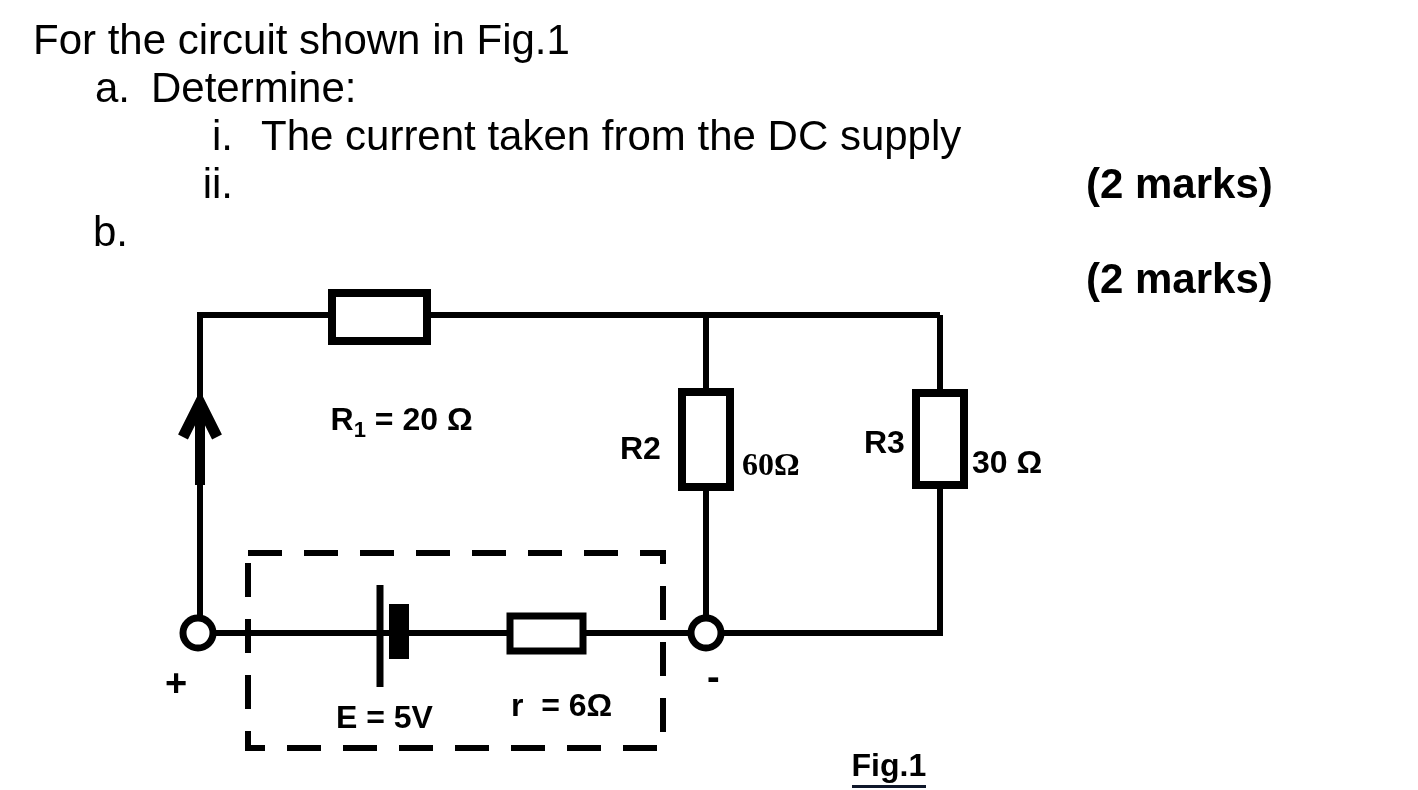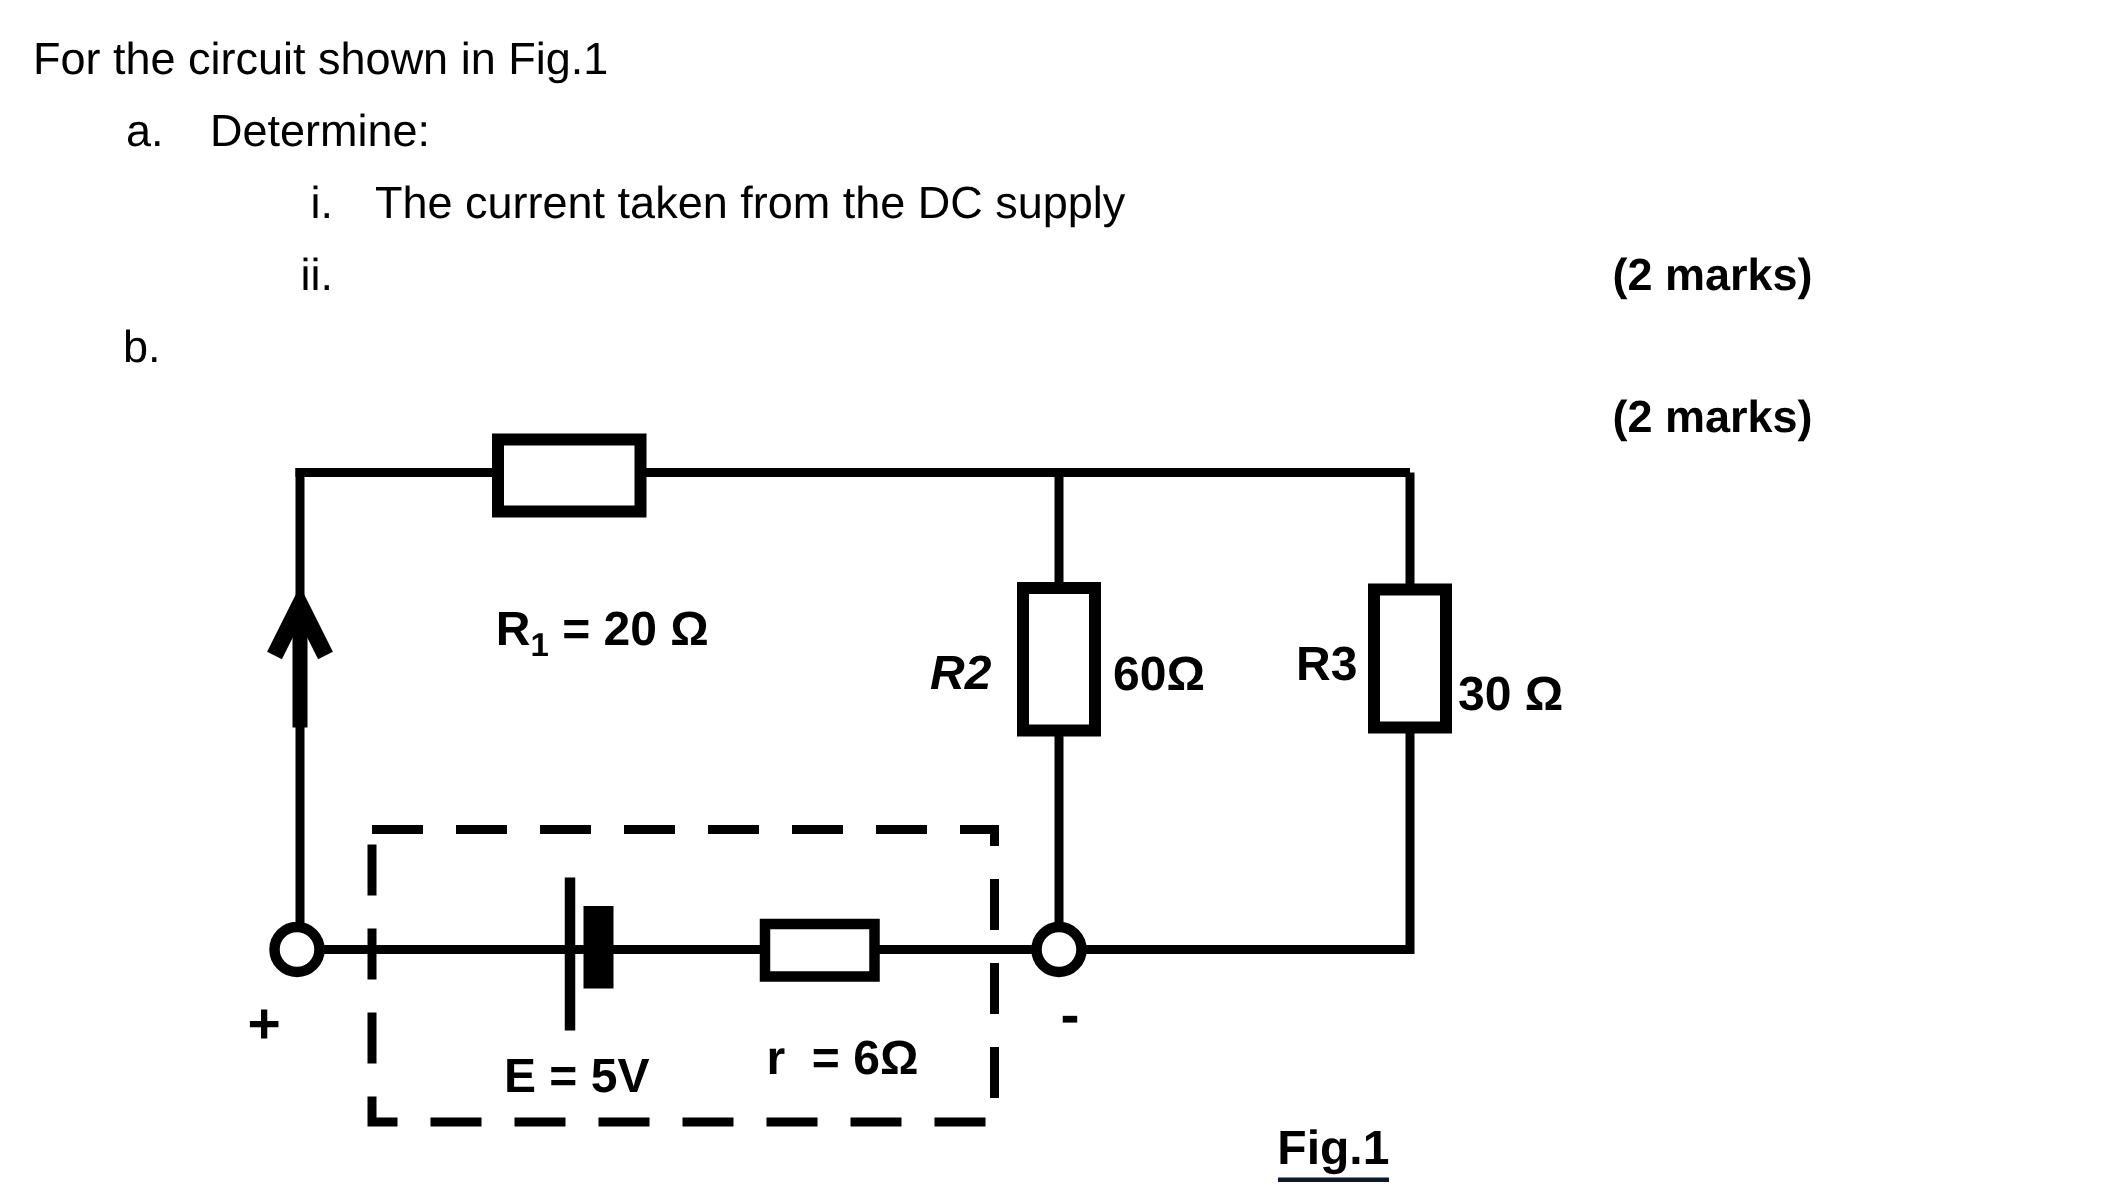--- a/index.html
+++ b/index.html
@@ -10,24 +10,25 @@
     color: #000000;
     overflow: hidden;
   }
   .page {
     position: relative;
     width: 1418px; height: 790px;
     background: #ffffff;
   }
   .tline {
     position: absolute;
-    font-size: 30px;
+    font-size: 42px;
     line-height: 40px;
     white-space: pre;
     color: #000;
+    margin-left: 11px;
   }
   .bold { font-weight: bold; }
   .marker-right { text-align: right; }
   .clabel {
     position: absolute;
     font-weight: bold;
     font-size: 32px;
     line-height: 36px;
     white-space: pre;
     color: #000;
@@ -92,22 +93,22 @@
     <rect x="510" y="616" width="73" height="35" fill="#ffffff" stroke="#000" stroke-width="7"></rect>
 
     <circle cx="198" cy="633" r="15" fill="#ffffff" stroke="#000" stroke-width="7"></circle>
     <circle cx="706" cy="633" r="15" fill="#ffffff" stroke="#000" stroke-width="7"></circle>
   </svg>
 
   <div class="clabel" style="left:295px; top:365px;">
     <span>R</span><span class="sub1">1</span><span> = 20 Ω</span>
   </div>
 
-  <div class="clabel" style="left:620px; top:430px;font-style:italic;">R2</div>
-  <div class="clabel" style="left:742px; top:431px;">60Ω</div>
+  <div class="clabel" style="left:620px; top:430px;">R2</div>
+  <div class="clabel" style="left:742px; top:446px;font-family:Liberation Serif, serif;">60Ω</div>
 
   <div class="clabel" style="left:864px; top:424px;">R3</div>
   <div class="clabel" style="left:972px; top:444px;">30 Ω</div>
 
   <div class="clabel" style="left:336px; top:699px;">E = 5V</div>
   <div class="clabel" style="left:511px; top:671px;margin-top:16px;">r  = 6Ω</div>
 
   <div class="clabel sign" style="left:165px; top:664px;">+</div>
   <div class="clabel sign" style="left:707px; top:658px;">-</div>
 

